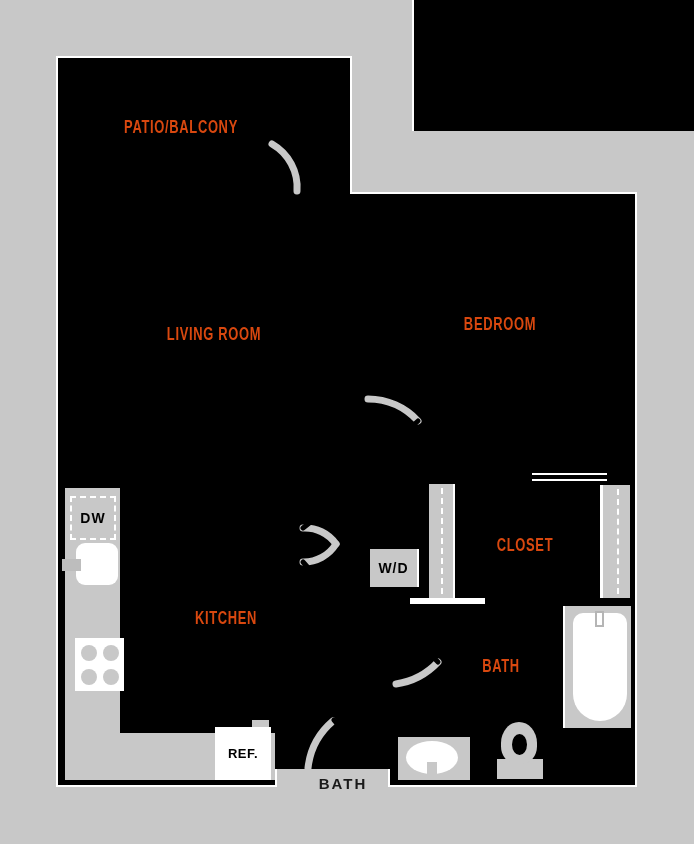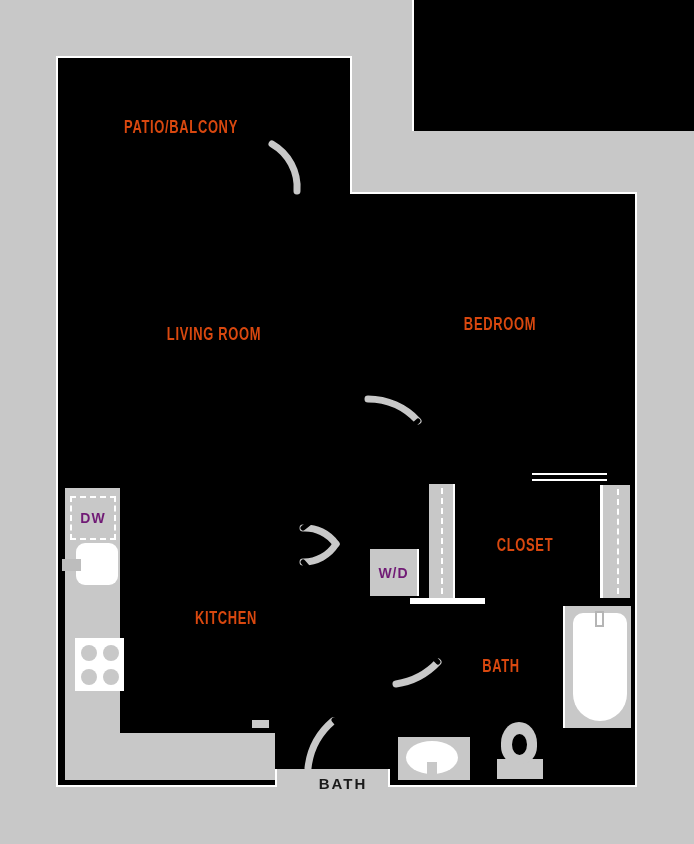--- a/index.html
+++ b/index.html
@@ -37,41 +37,41 @@
   .dw-box{left:70px;top:496px;width:46px;height:44px;border:2px dashed #fff;background:transparent;
           display:flex;align-items:center;justify-content:center;}
   .sink{left:76px;top:543px;width:42px;height:42px;background:#fff;border-radius:9px;}
   .sink-faucet{left:62px;top:559px;width:19px;height:12px;background:#bdbdbd;}
   .stove{left:75px;top:638px;width:49px;height:53px;background:#fff;}
   .burner{position:absolute;width:16px;height:16px;border-radius:50%;background:#c8c8c8;}
   .b1{left:6px;top:7px;}.b2{left:28px;top:7px;}.b3{left:6px;top:31px;}.b4{left:28px;top:31px;}
   .ref{left:215px;top:727px;width:56px;height:53px;background:#fff;
        display:flex;align-items:center;justify-content:center;}
   .ref-handle{left:252px;top:720px;width:17px;height:8px;background:#c8c8c8;}
-  .wd{left:370px;top:549px;width:49px;height:47px;background:#c8c8c8;border-right:2px solid #fff;
+  .wd{left:370px;top:549px;width:49px;height:38px;background:#c8c8c8;border-right:2px solid #fff;
       display:flex;align-items:center;justify-content:center;}
   .slab-a{left:429px;top:484px;width:26px;height:114px;background:#c8c8c8;border-right:2px solid #fff;}
   .slab-b{left:600px;top:485px;width:30px;height:113px;background:#c8c8c8;border-left:3px solid #fff;}
   .slab-dash{left:50%;top:4px;bottom:4px;width:0;border-left:2px dashed #fff;}
   .tub{left:563px;top:606px;width:68px;height:122px;background:#c8c8c8;border-left:2px solid #fff;}
   .tub-inner{left:8px;top:7px;width:54px;height:108px;background:#fff;border-radius:10px 10px 27px 27px;}
   .tub-faucet{left:30px;top:5px;width:9px;height:16px;background:#fff;border:2px solid #b5b5b5;}
   .vanity{left:398px;top:737px;width:72px;height:43px;background:#c8c8c8;}
   .basin{left:8px;top:4px;width:52px;height:33px;background:#fff;border-radius:50%;}
   .basin-tap{left:29px;top:25px;width:10px;height:16px;background:#c8c8c8;}
   .toilet-tank{left:497px;top:759px;width:46px;height:20px;background:#c8c8c8;}
   .toilet-bowl{left:501px;top:722px;width:36px;height:42px;background:#c8c8c8;border-radius:50% 50% 42% 42%;}
   .toilet-hole{left:11px;top:12px;width:15px;height:21px;background:#000;border-radius:50%;}
 
   svg.overlay{left:0;top:0;width:694px;height:844px;pointer-events:none;}
 
   
   .room-label{color:#d9480f;font-weight:bold;font-size:19px;letter-spacing:1px;
               width:180px;text-align:center;transform:scaleX(.68);white-space:nowrap;}
-  .fix-label{color:#701a75;font-weight:bold;font-size:14px;letter-spacing:1px;position:static;}
+  .fix-label{color:#000000;font-weight:bold;font-size:14px;letter-spacing:1px;position:static;}
   .lbl-patio{left:91px;top:116px;}
   .lbl-living{left:124px;top:323px;}
   .lbl-bedroom{left:410px;top:313px;}
   .lbl-kitchen{left:136px;top:607px;}
   .lbl-closet{left:435px;top:534px;}
   .lbl-bath{left:411px;top:655px;}
   .lbl-entry{left:283px;top:775px;width:120px;text-align:center;color:#1a1a1a;
              font-weight:bold;font-size:15px;letter-spacing:2px;}
   .ref .fix-label{font-size:13px;letter-spacing:.5px;}
 </style>
@@ -123,20 +123,23 @@
   </div>
   <div class="sink"></div>
   <div class="sink-faucet"></div>
   <div class="stove">
     <span class="burner b1"></span>
     <span class="burner b2"></span>
     <span class="burner b3"></span>
     <span class="burner b4"></span>
   </div>
   <div class="ref-handle"></div>
+  <div class="ref">
+    <span class="fix-label">REF.</span>
+  </div>
 
   <div class="wd">
     <span class="fix-label">W/D</span>
   </div>
   <div class="slab-a">
     <div class="slab-dash"></div>
   </div>
   <div class="slab-b">
     <div class="slab-dash"></div>
   </div>

